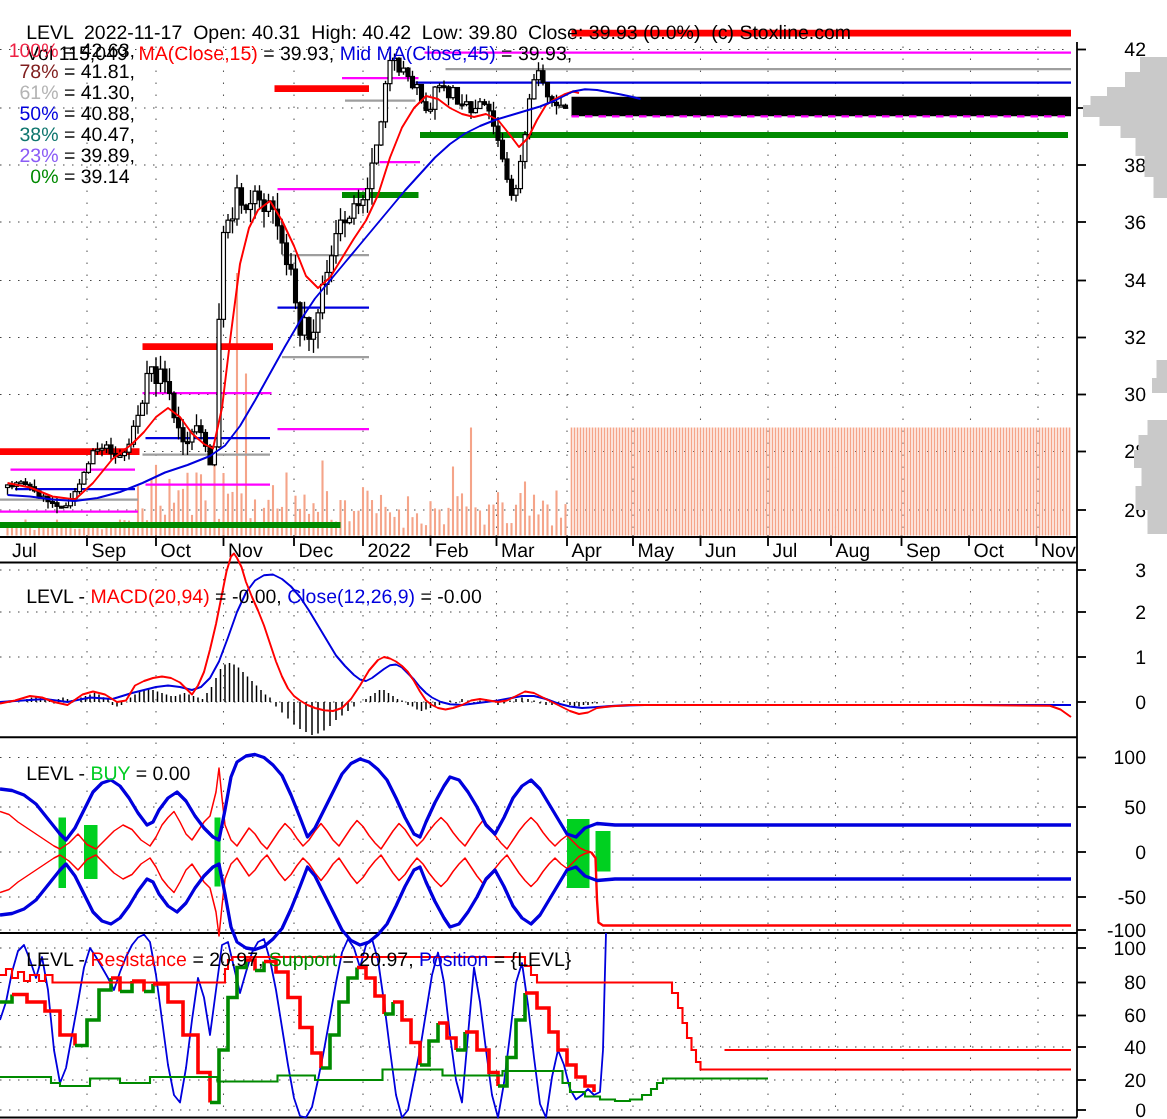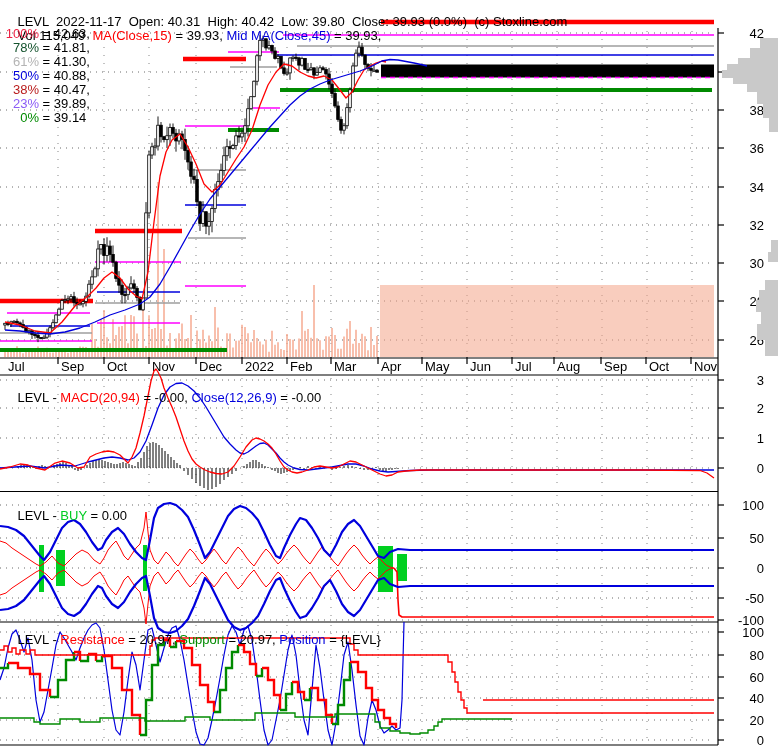--- a/index.html
+++ b/index.html
@@ -951,24 +951,24 @@
 
   <div class="hdr" style="top:1px;">
     <span>LEVL  2022-11-17  Open: 40.31  High: 40.42  Low: 39.80  Close: 39.93 (0.0%)  (c) Stoxline.com</span>
   </div>
   <div class="hdr" style="top:15px;">
     <span>Vol 115,049  </span><span id="ma15" style="color: rgb(255, 0, 0);">MA(Close,15)</span><span> = 39.93, </span><span id="ma45" style="color: rgb(0, 0, 221);">Mid MA(Close,45)</span><span> = 39.93,</span>
   </div>
 
   <div id="fib-block">
       <div class="fibrow"><span class="fibpct" style="color: rgb(238, 34, 68);">100%</span><span> = 42.63,</span></div>
-      <div class="fibrow"><span class="fibpct" style="color: #14532d;">78%</span><span> = 41.81,</span></div>
+      <div class="fibrow"><span class="fibpct" style="color: #7f1d1d;">78%</span><span> = 41.81,</span></div>
       <div class="fibrow"><span class="fibpct" style="color: rgb(180, 180, 180);">61%</span><span> = 41.30,</span></div>
       <div class="fibrow"><span class="fibpct" style="color: rgb(0, 0, 221);">50%</span><span> = 40.88,</span></div>
-      <div class="fibrow"><span class="fibpct" style="color: #b91c1c;">38%</span><span> = 40.47,</span></div>
+      <div class="fibrow"><span class="fibpct" style="color: #0f766e;">38%</span><span> = 40.47,</span></div>
       <div class="fibrow"><span class="fibpct" style="color: #8b5cf6;">23%</span><span> = 39.89,</span></div>
       <div class="fibrow"><span class="fibpct" style="color: rgb(0, 138, 0);">0%</span><span> = 39.14</span></div>
     </div>
 
   <div class="hdr" style="top:377px;">
     <span>LEVL - </span><span id="macdlbl" style="color: rgb(255, 0, 0);">MACD(20,94)</span><span> = -0.00, </span><span id="siglbl" style="color: rgb(0, 0, 221);">Close(12,26,9)</span><span> = -0.00</span>
   </div>
 
   <div class="hdr" style="top:495px;text-align:center;">
     <span>LEVL - </span><span id="buylbl" style="color: rgb(0, 204, 34);">BUY</span><span> = 0.00</span>

